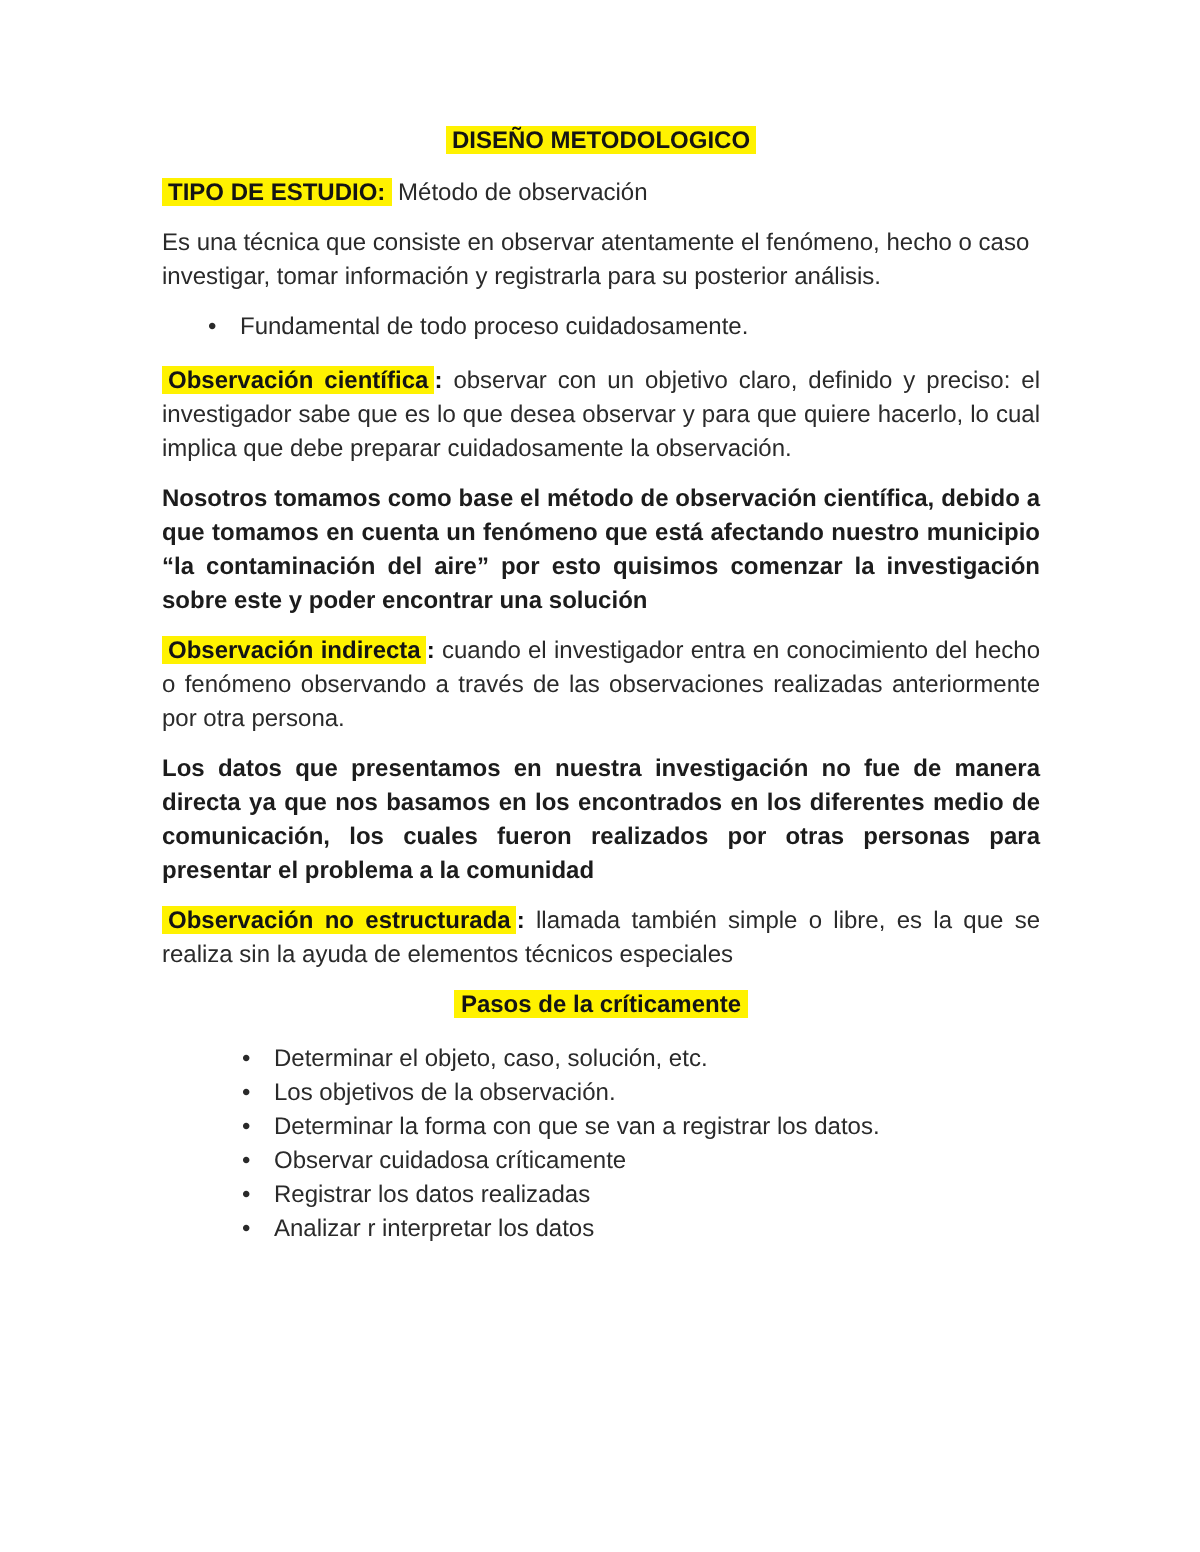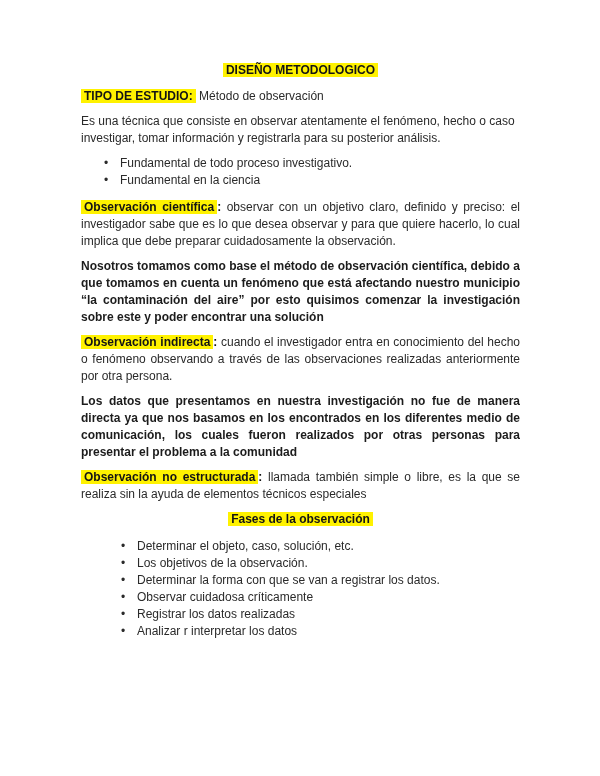--- a/index.html
+++ b/index.html
@@ -34,37 +34,36 @@
 
 <div class="page">
 
   <p class="title-line"><span class="hl">DISEÑO METODOLOGICO</span></p>
 
   <p class="para"><span class="hl lead">TIPO DE ESTUDIO:</span> <span>Método de observación</span></p>
 
   <p class="para">Es una técnica que consiste en observar atentamente el fenómeno, hecho o caso investigar, tomar información y registrarla para su posterior análisis.</p>
 
   <ul class="bullets">
-    <li>Fundamental de todo proceso investigativo.</li>
-    <li>Fundamental en la ciencia</li>
+    <li>Fundamental de todo proceso cuidadosamente.</li>
   </ul>
 
 
   <p class="para just"><span class="hl term">Observación científica</span><span class="colon">:</span> <span>observar con un objetivo claro, definido y preciso: el investigador sabe que es lo que desea observar y para que quiere hacerlo, lo cual implica que debe preparar cuidadosamente la observación.</span></p>
 
   <p class="para just boldpara">Nosotros tomamos como base el método de observación científica, debido a que tomamos en cuenta un fenómeno que está afectando nuestro municipio “la contaminación del aire” por esto quisimos comenzar la investigación sobre este y poder encontrar una solución</p>
 
   <p class="para just"><span class="hl term">Observación indirecta</span><span class="colon">:</span> <span>cuando el investigador entra en conocimiento del hecho o fenómeno observando a través de las observaciones realizadas anteriormente por otra persona.</span></p>
 
   <p class="para just boldpara">Los datos que presentamos en nuestra investigación no fue de manera directa ya que nos basamos en los encontrados en los diferentes medio de comunicación, los cuales fueron realizados por otras personas para presentar el problema a la comunidad</p>
 
   <p class="para just"><span class="hl term">Observación no estructurada</span><span class="colon">:</span> <span>llamada también simple o libre, es la que se realiza sin la ayuda de elementos técnicos especiales</span></p>
 
 
-  <p class="heading-center"><span class="hl">Fases de la observación</span></p>
+  <p class="heading-center"><span class="hl">Pasos de la críticamente</span></p>
 
   <ul class="bullets bullets-2">
     <li>Determinar el objeto, caso, solución, etc.</li>
     <li>Los objetivos de la observación.</li>
     <li>Determinar la forma con que se van a registrar los datos.</li>
     <li>Observar cuidadosa críticamente</li>
     <li>Registrar los datos realizadas</li>
     <li>Analizar r interpretar los datos</li>
   </ul>
 

